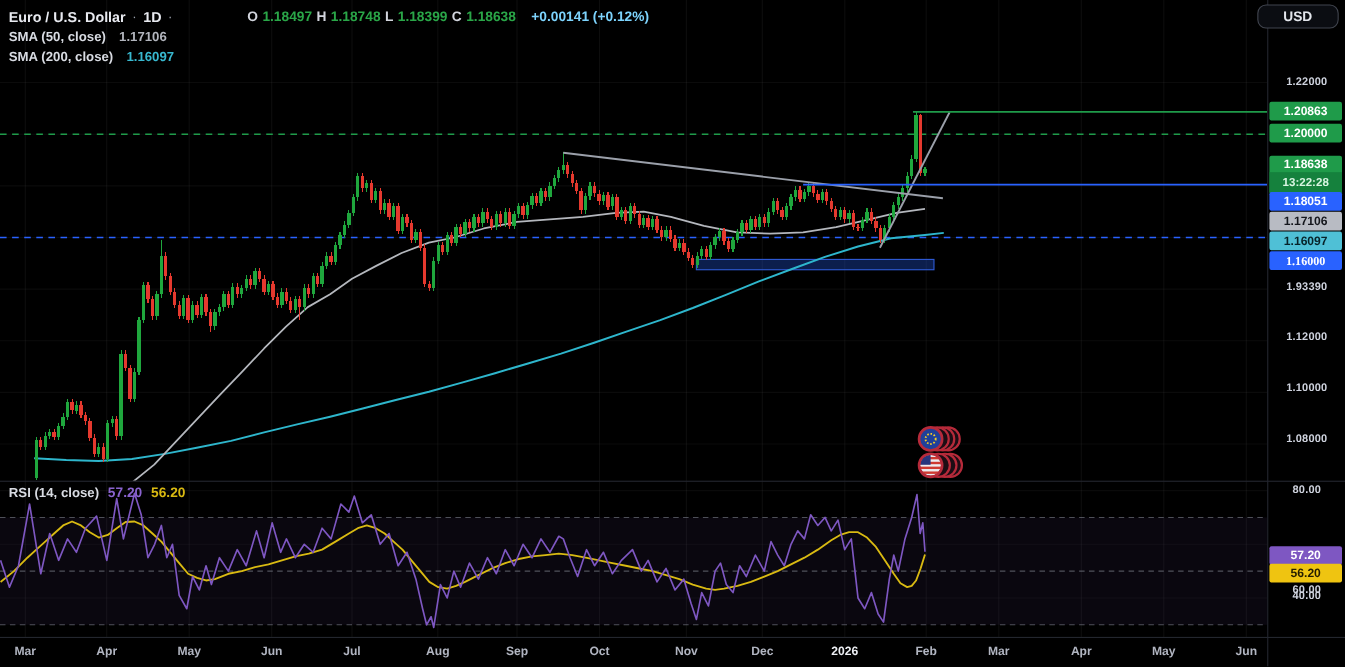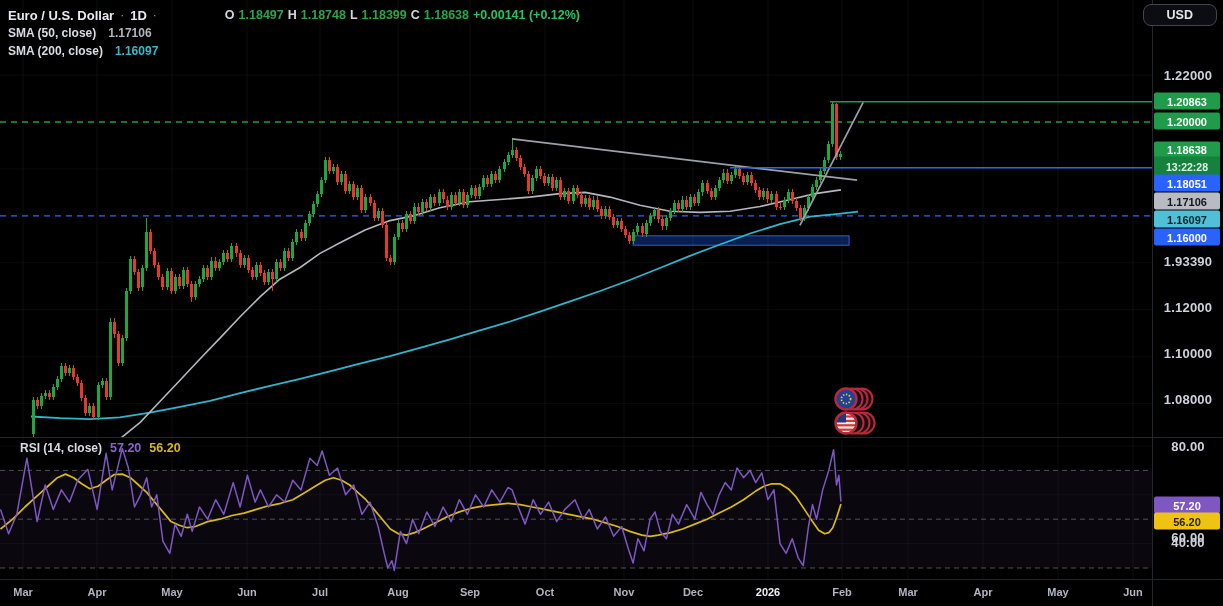--- a/index.html
+++ b/index.html
@@ -8,35 +8,35 @@
   #plot{position:absolute;left:0;top:0;}
   
   #header{position:absolute;left:8px;top:6px;z-index:30;}
   .hrow{display:flex;align-items:center;gap:6px;height:18px;white-space:nowrap;}
   .sym{color:#e8eaf0;font-size:13px;font-weight:700;}
   .sep{color:#9aa0ab;font-size:12px;}
   .intv{color:#e8eaf0;font-size:13px;font-weight:700;}
   .ohlc{display:flex;gap:4px;margin-left:62px;font-size:12.5px;font-weight:600;}
   .olab{color:#d2d5dd;}
   .oval{color:#2aa648;}
-  .chg{color:#22c55e;margin-left:0;}
+  .chg{color:#7dd3fc;margin-left:10px;}
   .ind-label{color:#d8dbe2;font-size:12px;font-weight:600;}
   .ind-val-gray{color:#b2b5bd;font-size:12px;font-weight:600;margin-left:6px;}
   .ind-val-cyan{color:#38b8cf;font-size:12px;font-weight:600;margin-left:6px;}
   
-  #rsi-legend{position:absolute;left:20px;top:441px;z-index:30;display:flex;gap:8px;align-items:center;}
+  #rsi-legend{position:absolute;left:8px;top:441px;z-index:30;display:flex;gap:8px;align-items:center;}
   .rsi-val-purple{color:#8a63cf;font-size:12.5px;font-weight:700;}
   .rsi-val-yellow{color:#d9b911;font-size:12.5px;font-weight:700;}
   
   #usd-btn{position:absolute;right:6px;top:4px;z-index:40;border:1.5px solid #41454f;border-radius:8px;
     background:#0b0d12;color:#e3e6ec;font-size:12.5px;font-weight:700;padding:3px 23px;cursor:pointer;}
   
   #price-axis,#rsi-axis{position:absolute;left:1152px;top:0;width:71px;height:606px;z-index:20;}
   .tick{position:absolute;left:4px;width:64px;text-align:center;transform:translateY(-50%);
-    color:#ced2dd;font-size:13px;font-weight:700;letter-spacing:.2px;}
+    color:#ced2dd;font-size:10px;font-weight:700;letter-spacing:.2px;}
   .pill{position:absolute;left:2px;width:66px;text-align:center;transform:translateY(-50%);
     font-size:11px;font-weight:700;border-radius:2px;padding:2.5px 0;}
   .pill2{position:absolute;left:2px;width:66px;transform:translateY(-50%);text-align:center;
     font-size:11px;font-weight:700;border-radius:2px;overflow:hidden;}
   .pill2 .trow{font-size:10.5px;font-weight:600;padding:4px 0;}
   .pill2 .prow{padding:2px 0 1px 0;}
   #time-axis{position:absolute;left:0;top:580px;width:1152px;height:26px;z-index:20;}
   .month{position:absolute;top:6px;transform:translateX(-50%);color:#b1b5c1;font-size:11px;font-weight:600;}
   .month.major{color:#edeff4;font-weight:700;}
   
@@ -382,21 +382,21 @@
       <div class="tick" style="top: 75px;">1.22000</div>
       <div class="pill" style="background: rgb(31, 155, 74); color: rgb(255, 255, 255); top: 101px;">1.20863</div>
       <div class="pill" style="background: rgb(31, 155, 74); color: rgb(255, 255, 255); top: 121px;">1.20000</div>
       <div class="pill2" style="background: rgb(31, 155, 74); color: rgb(255, 255, 255); top: 159px;">
         <div class="prow">1.18638</div>
         <div class="trow" style="background: rgb(21, 129, 61); color: rgb(217, 245, 226);">13:22:28</div>
       </div>
       <div class="pill" style="background: rgb(41, 98, 255); color: rgb(255, 255, 255); top: 183px;">1.18051</div>
       <div class="pill" style="background: rgb(184, 187, 195); color: rgb(20, 22, 28); top: 201px;">1.17106</div>
       <div class="pill" style="background: rgb(79, 192, 214); color: rgb(7, 35, 41); top: 219px;">1.16097</div>
-      <div class="pill" style="background: rgb(41, 98, 255); color: rgb(255, 255, 255); top: 237px;">1.16000</div>
+      <div class="pill" style="background: rgb(41, 98, 255); color: rgb(255, 255, 255); top: 237px; font-family: Liberation Serif, serif;">1.16000</div>
       <div class="tick" style="top: 261px;">1.93390</div>
       <div class="tick" style="top: 307px;">1.12000</div>
       <div class="tick" style="top: 353px;">1.10000</div>
       <div class="tick" style="top: 399px;">1.08000</div>
     </div>
 <div id="rsi-axis">
       <div class="tick" style="top: 446px;">80.00</div>
       <div class="tick" style="top: 493px; margin-top: 44px;">60.00</div>
       <div class="pill" style="background: rgb(126, 87, 194); color: rgb(255, 255, 255); top: 505px;">57.20</div>
       <div class="pill" style="background: rgb(239, 196, 17); color: rgb(36, 29, 0); top: 521px;">56.20</div>

